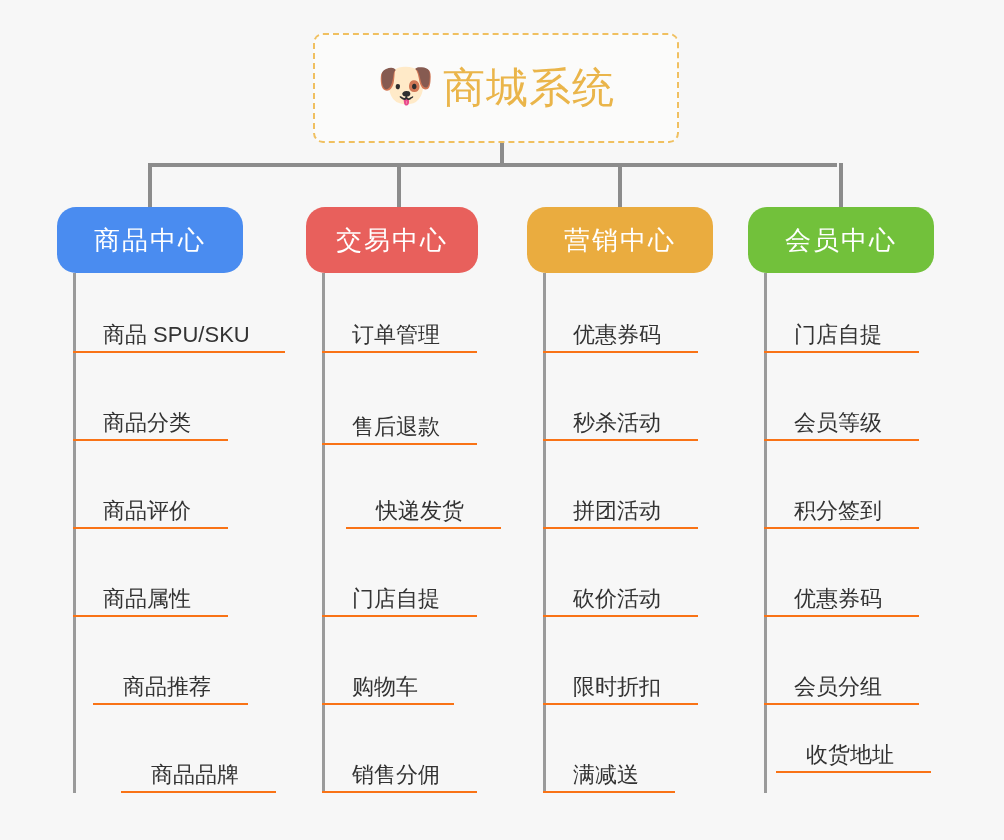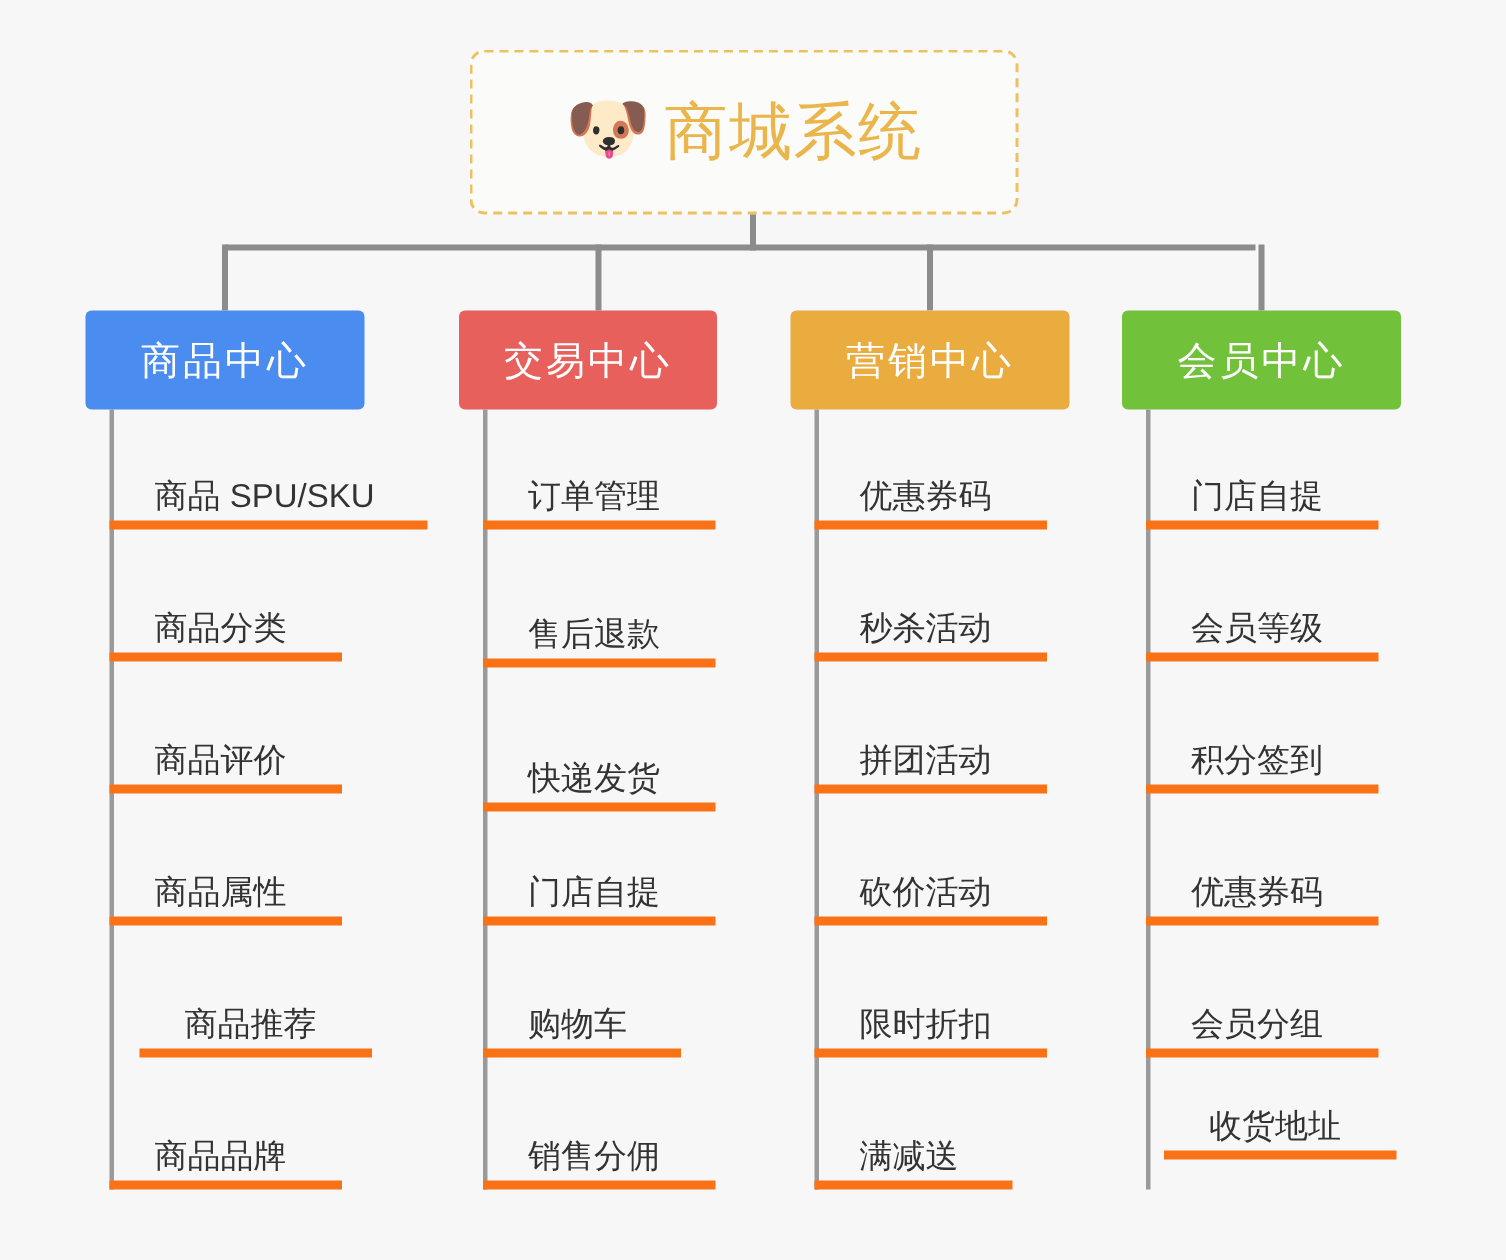--- a/index.html
+++ b/index.html
@@ -56,21 +56,21 @@
     background: #8c8c8c;
   }
   .v-line { width: 4px; }
   .h-line { height: 4px; }
 
   
   .cat-box {
     position: absolute;
     height: 66px;
     box-sizing: border-box;
-    border-radius: 4px;
+    border-radius: 19px;
     display: flex;
     align-items: center;
     justify-content: center;
     color: #ffffff;
     font-size: 26px;
     letter-spacing: 2px;
     white-space: nowrap;
   }
 
   
@@ -84,21 +84,21 @@
     top: 0;
     width: 3px;
     background: #9a9a9a;
   }
   .leaf-item {
     position: absolute;
     left: 0;
     height: 80px;
     display: flex;
     align-items: flex-end;
-    border-bottom: 6px solid #f97316;
+    border-bottom: 2px solid #f97316;
     padding: 0 14px 4px 30px;
     box-sizing: border-box;
   }
   .leaf-label {
     font-size: 22px;
     color: #333333;
     white-space: nowrap;
     line-height: 1.1;
   }
 </style>
@@ -135,36 +135,36 @@
         </div>
         <div class="leaf-item" style="top: 176px; width: 155px;">
           <span class="leaf-label">商品评价</span>
         </div>
         <div class="leaf-item" style="top: 264px; width: 155px;">
           <span class="leaf-label">商品属性</span>
         </div>
         <div class="leaf-item" style="top: 352px; width: 155px; margin-left: 20px;">
           <span class="leaf-label">商品推荐</span>
         </div>
-        <div class="leaf-item" style="top: 440px; width: 155px;">
+        <div class="leaf-item" style="top: 440px; width: 155px; margin-left: 48px;">
           <span class="leaf-label">商品品牌</span>
         </div>
       </div>
       <div class="cat-box" style="left: 306px; top: 207px; width: 172px; background: rgb(232, 96, 92);">
         <span>交易中心</span>
       </div>
       <div class="leaf-col" style="left: 322px; height: 528px;">
         <div class="leaf-spine" style="height: 520px;"></div>
         <div class="leaf-item" style="top: 0px; width: 155px;">
           <span class="leaf-label">订单管理</span>
         </div>
         <div class="leaf-item" style="top: 92px; width: 155px;">
           <span class="leaf-label">售后退款</span>
         </div>
-        <div class="leaf-item" style="top: 188px; width: 155px;">
+        <div class="leaf-item" style="top: 176px; width: 155px; margin-left: 24px;">
           <span class="leaf-label">快递发货</span>
         </div>
         <div class="leaf-item" style="top: 264px; width: 155px;">
           <span class="leaf-label">门店自提</span>
         </div>
         <div class="leaf-item" style="top: 352px; width: 132px;">
           <span class="leaf-label">购物车</span>
         </div>
         <div class="leaf-item" style="top: 440px; width: 155px;">
           <span class="leaf-label">销售分佣</span>

